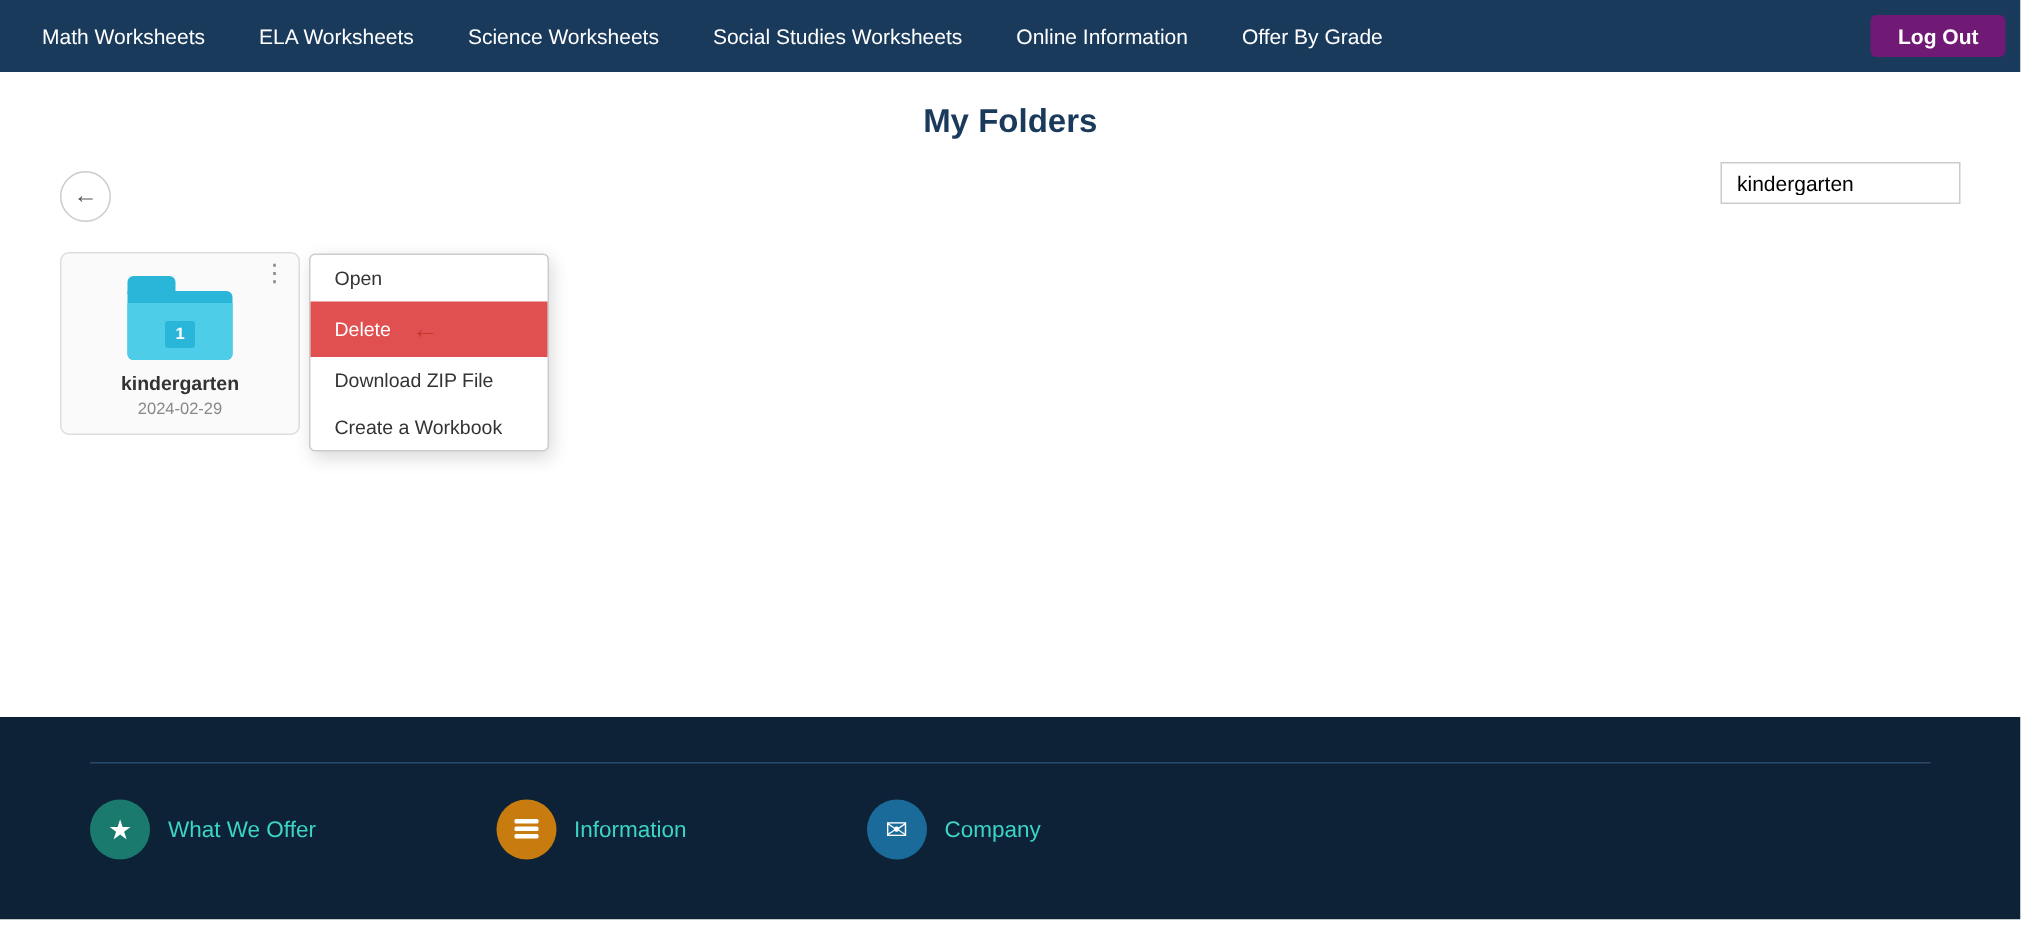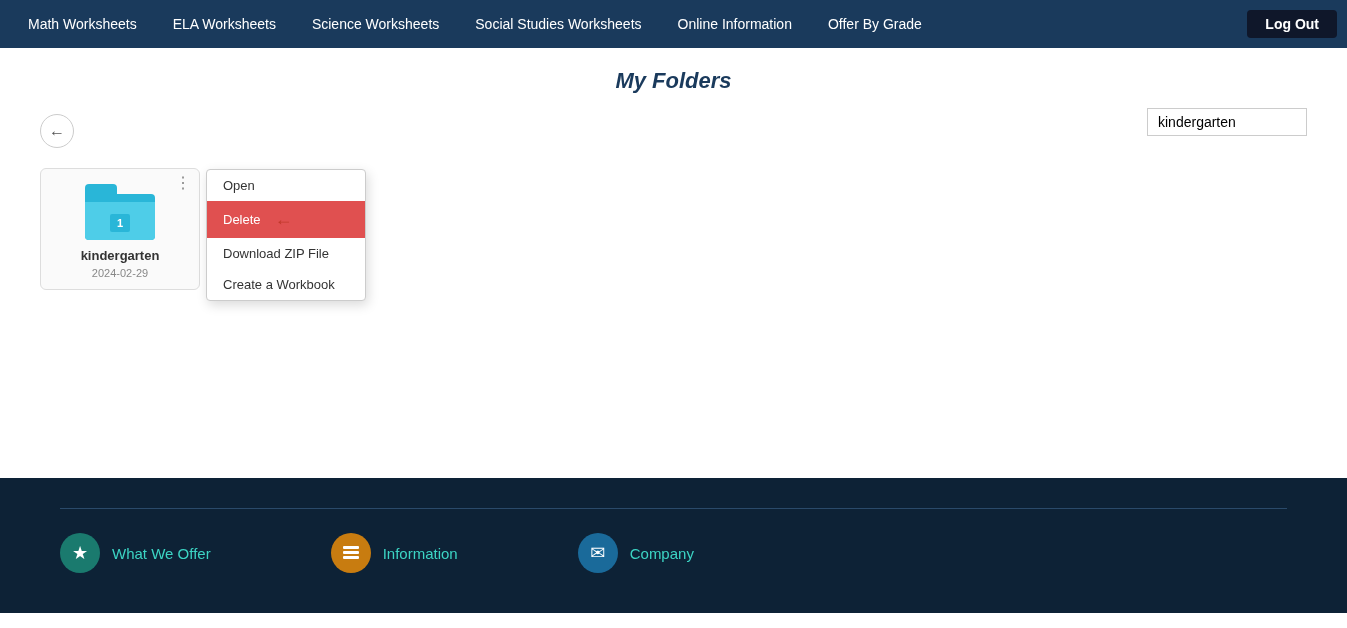--- a/index.html
+++ b/index.html
@@ -16,21 +16,21 @@
     nav a {
       color: #fff;
       text-decoration: none;
       font-size: 14px;
       padding: 16px 18px;
       line-height: 48px;
       white-space: nowrap;
     }
     .nav-logout {
       margin-left: auto;
-      background: #0f172a;
+      background: #701a75;
       color: #fff !important;
       padding: 6px 18px !important;
       line-height: normal !important;
       border-radius: 4px;
       font-size: 14px;
       font-weight: bold;
       align-self: center;
     }
 
     
@@ -38,21 +38,20 @@
       min-height: 430px;
       padding: 20px 40px;
       position: relative;
     }
     .page-title {
       text-align: center;
       font-size: 22px;
       font-weight: bold;
       color: #1a3a5c;
       margin-bottom: 20px;
-      font-style: italic;
     }
     .back-btn {
       width: 34px;
       height: 34px;
       border: 1px solid #ccc;
       border-radius: 50%;
       background: #fff;
       display: flex;
       align-items: center;
       justify-content: center;

